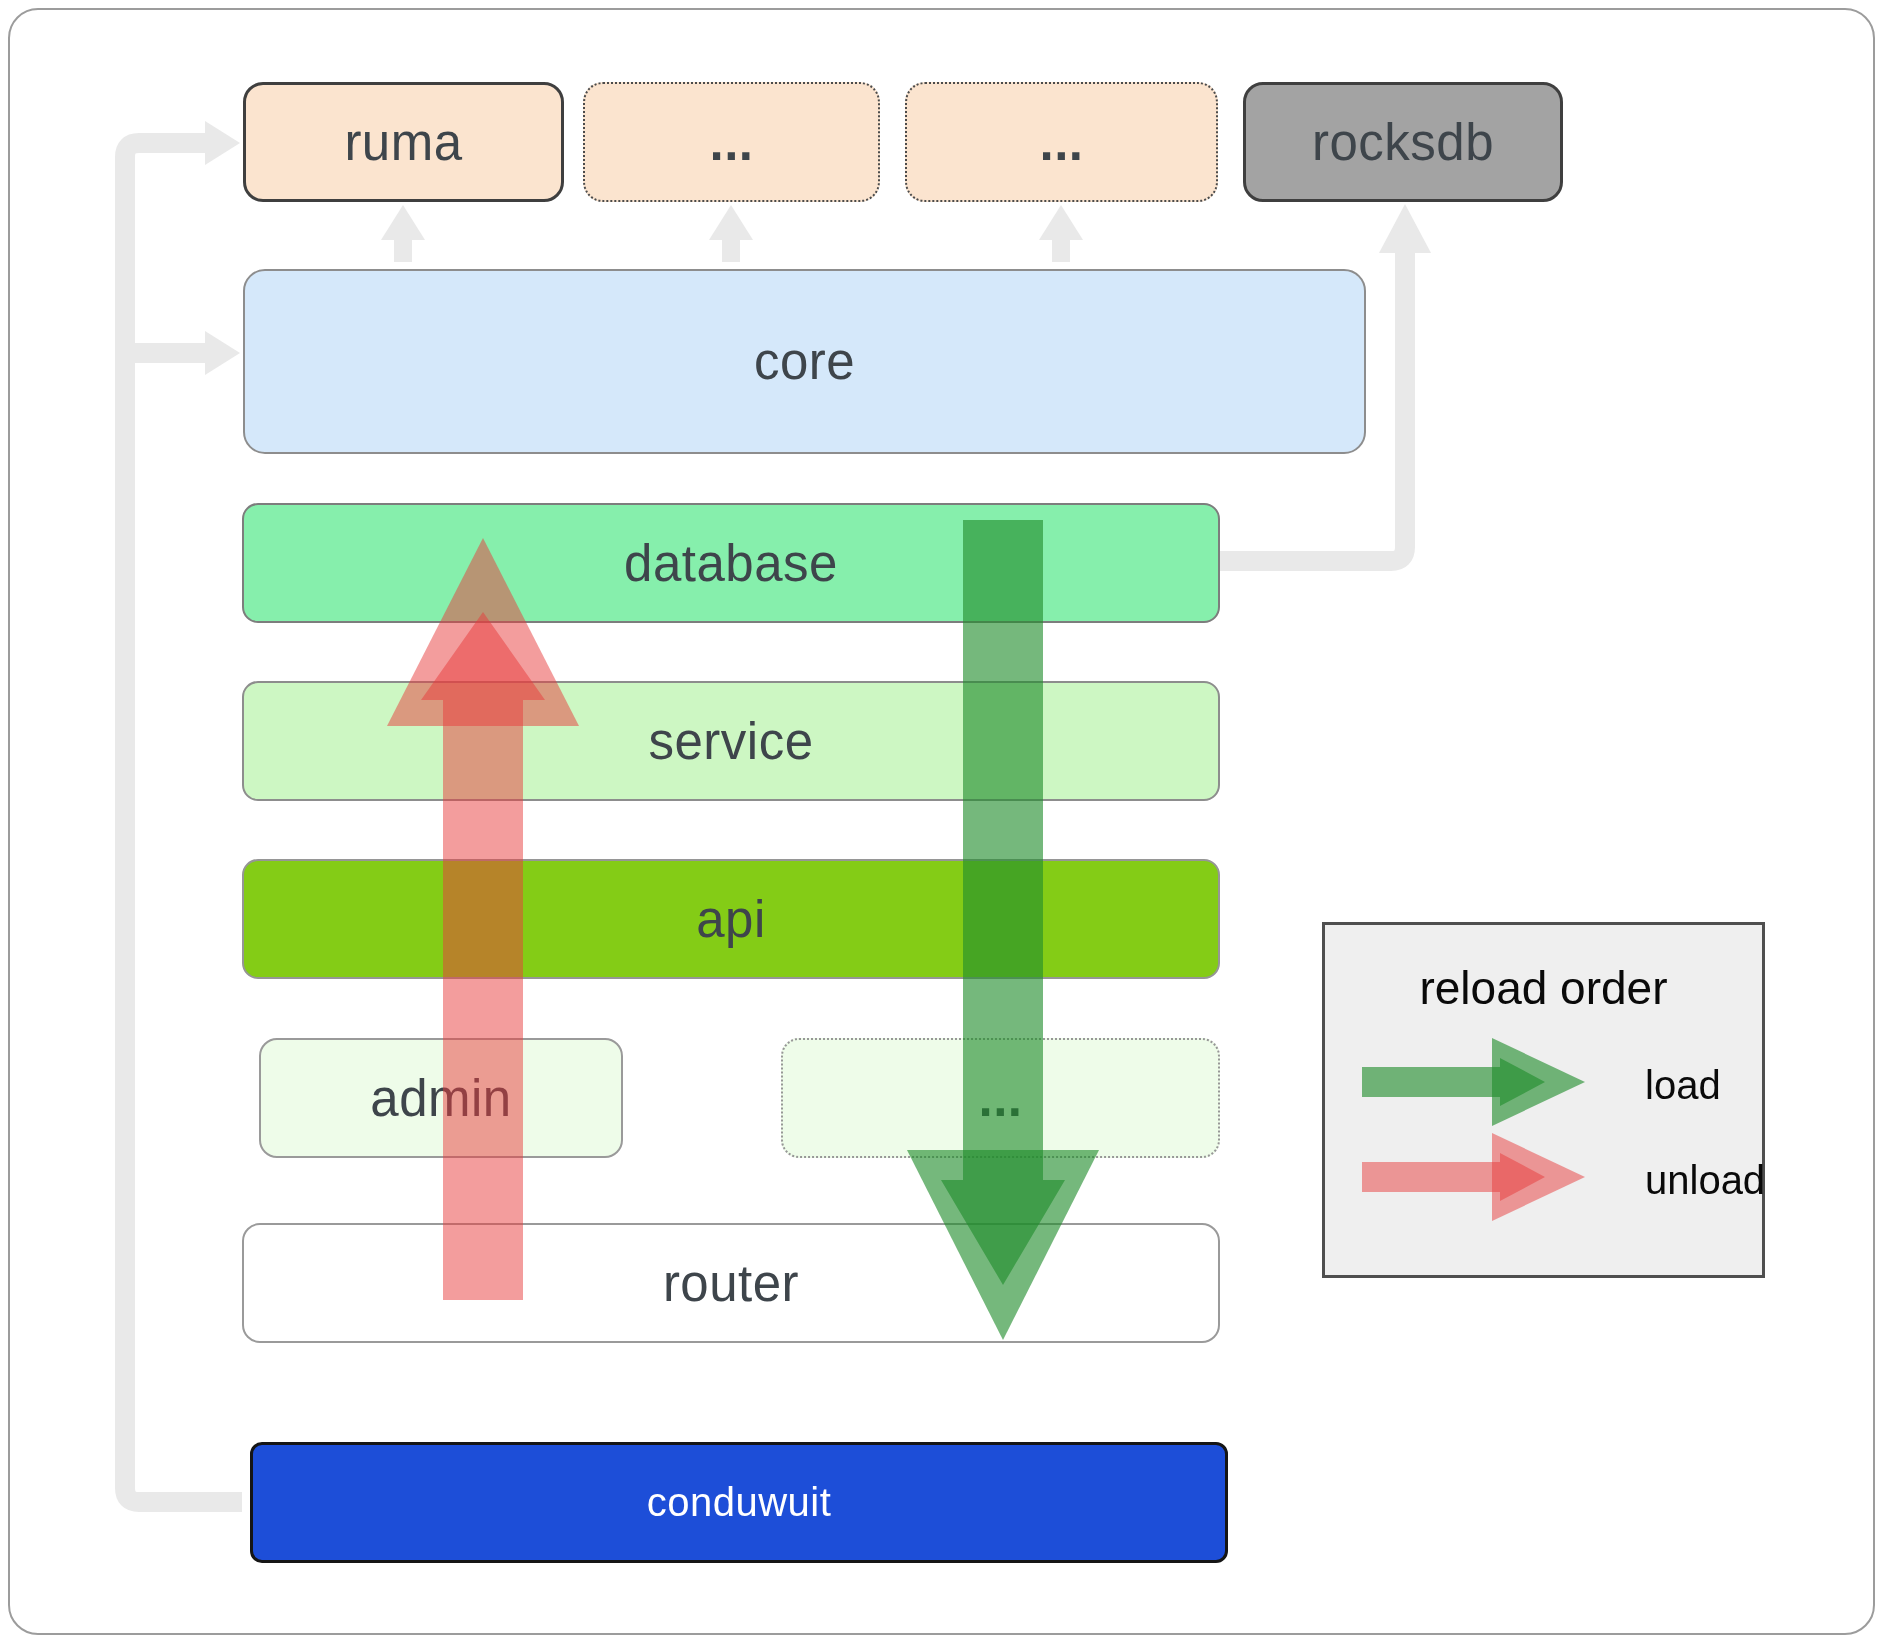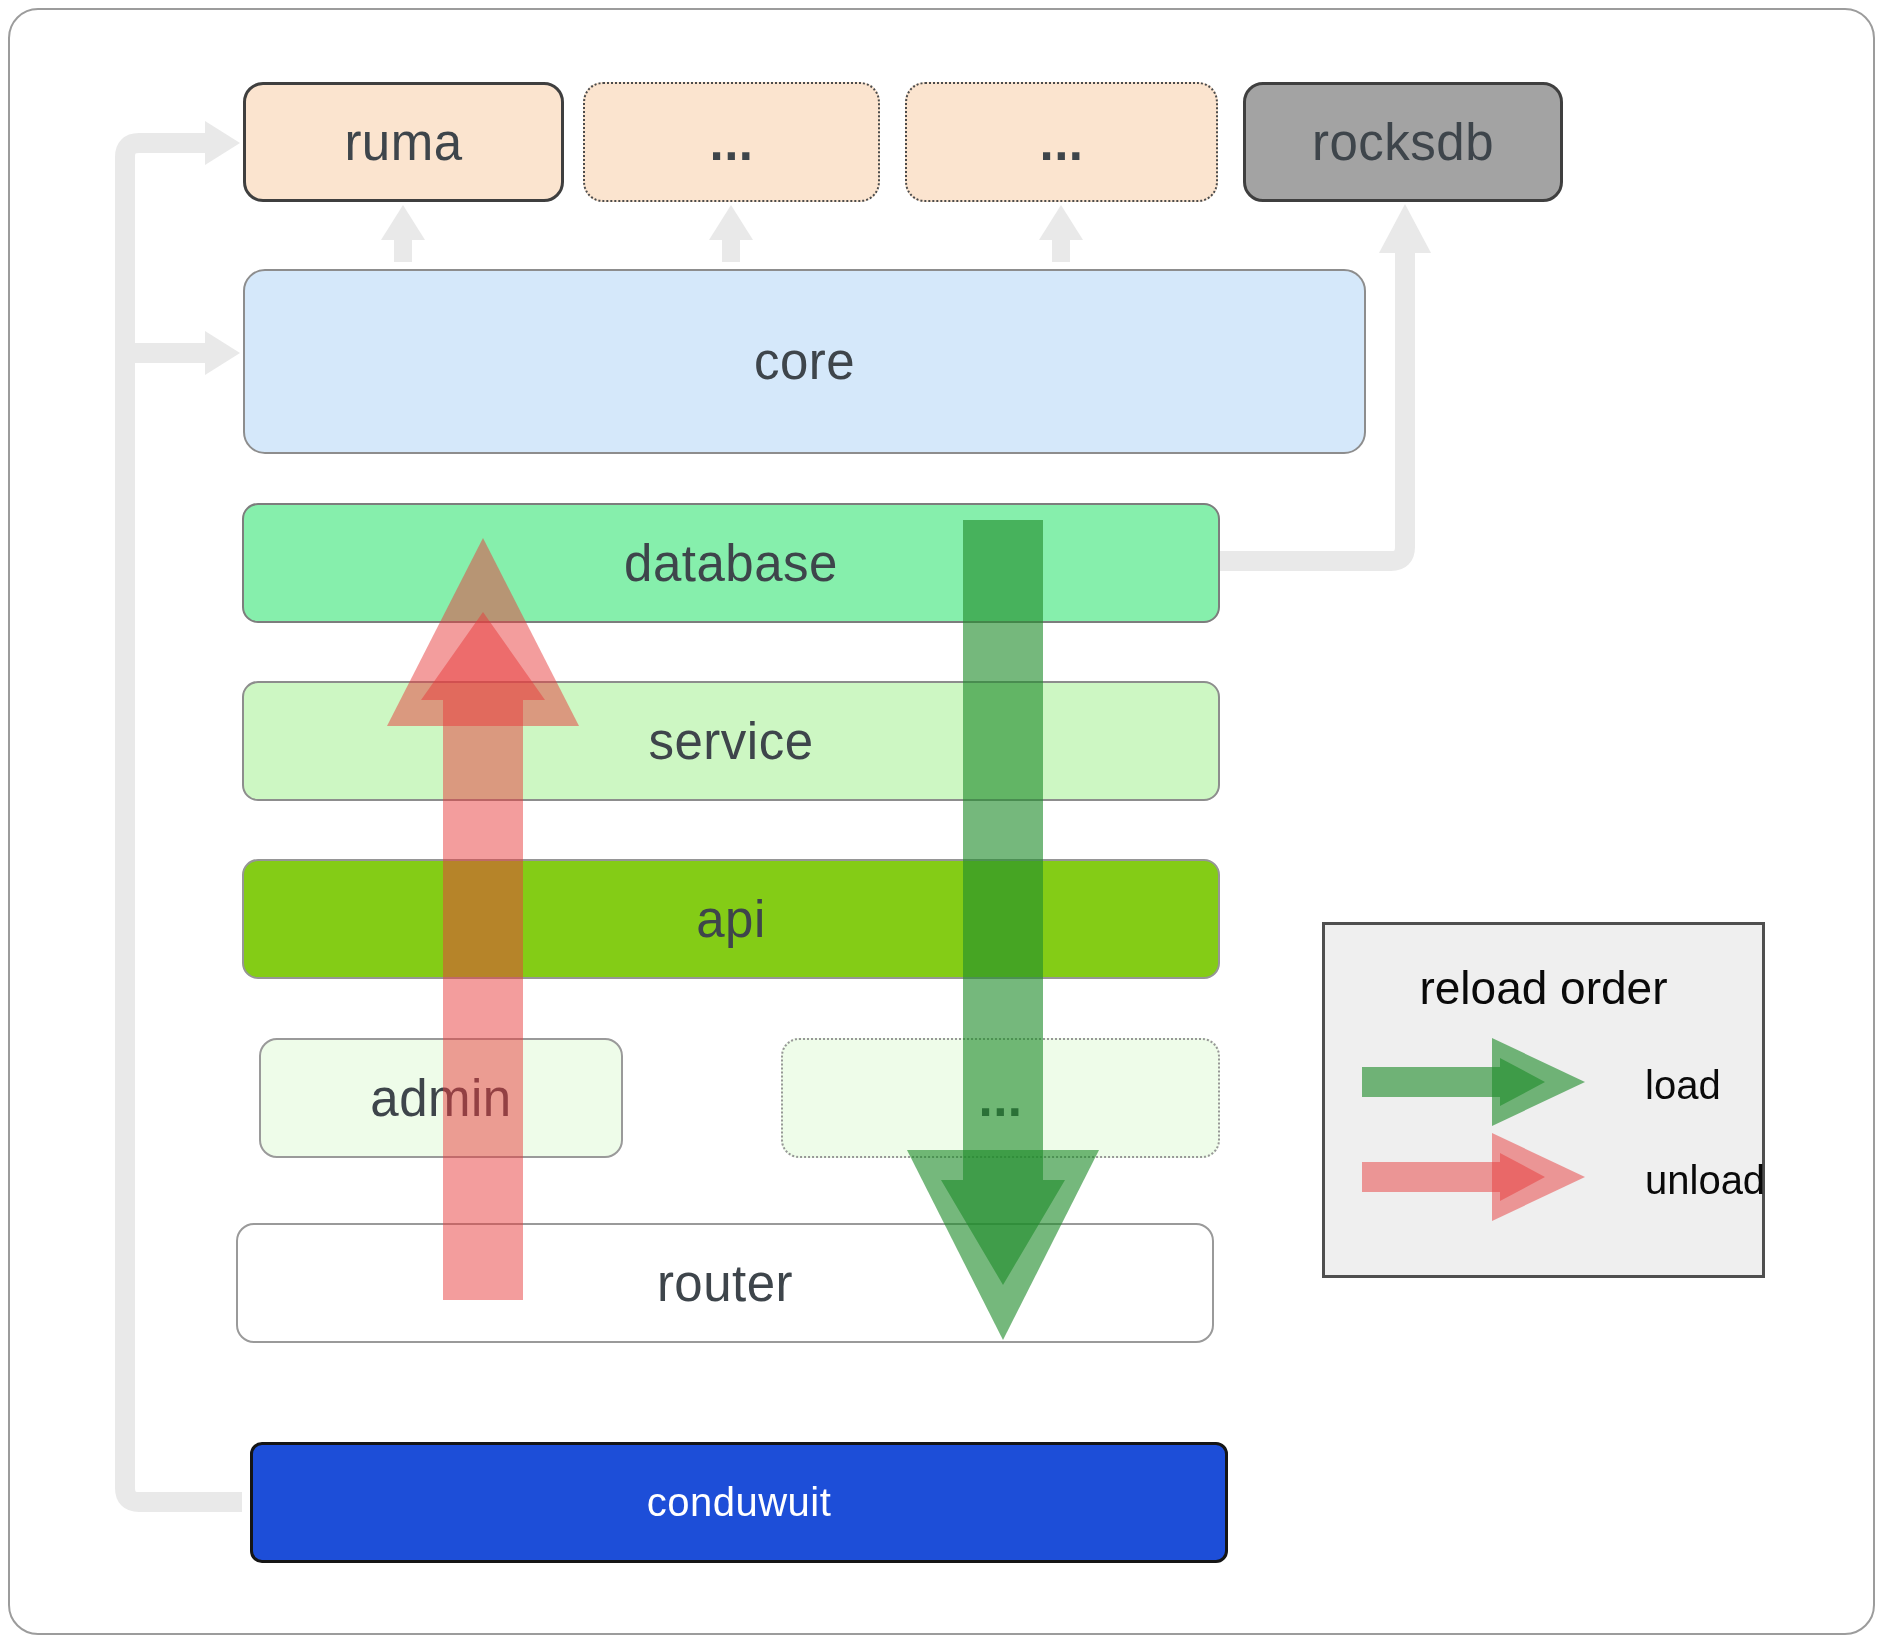--- a/index.html
+++ b/index.html
@@ -88,21 +88,21 @@
     <span class="lbl">api</span>
   </div>
 
   <div class="box" style="left:259px;top:1038px;width:364px;height:120px;background:#eefce9;border:2px solid #9a9a9a;border-radius:18px;">
     <span class="lbl">admin</span>
   </div>
   <div class="box" style="left:781px;top:1038px;width:439px;height:120px;background:#eefce9;border:2px dotted #979797;border-radius:18px;">
     <span class="lbl dots">...</span>
   </div>
 
-  <div class="box" style="left:236px;top:1223px;width:978px;height:120px;background:#ffffff;border:2px solid #9a9a9a;border-radius:18px;">
+  <div class="box" style="left:242px;top:1223px;width:978px;height:120px;background:#ffffff;border:2px solid #9a9a9a;border-radius:18px;">
     <span class="lbl">router</span>
   </div>
 
   <div class="box" style="left:250px;top:1442px;width:978px;height:121px;background:#1d4ed8;border:3px solid #151515;border-radius:12px;color:#ffffff;font-size:40px;">
     <span class="lbl">conduwuit</span>
   </div>
 
   <div id="legend">
     <div id="legend-title">reload order</div>
     <span class="legend-label" style="top:160px;">load</span>

